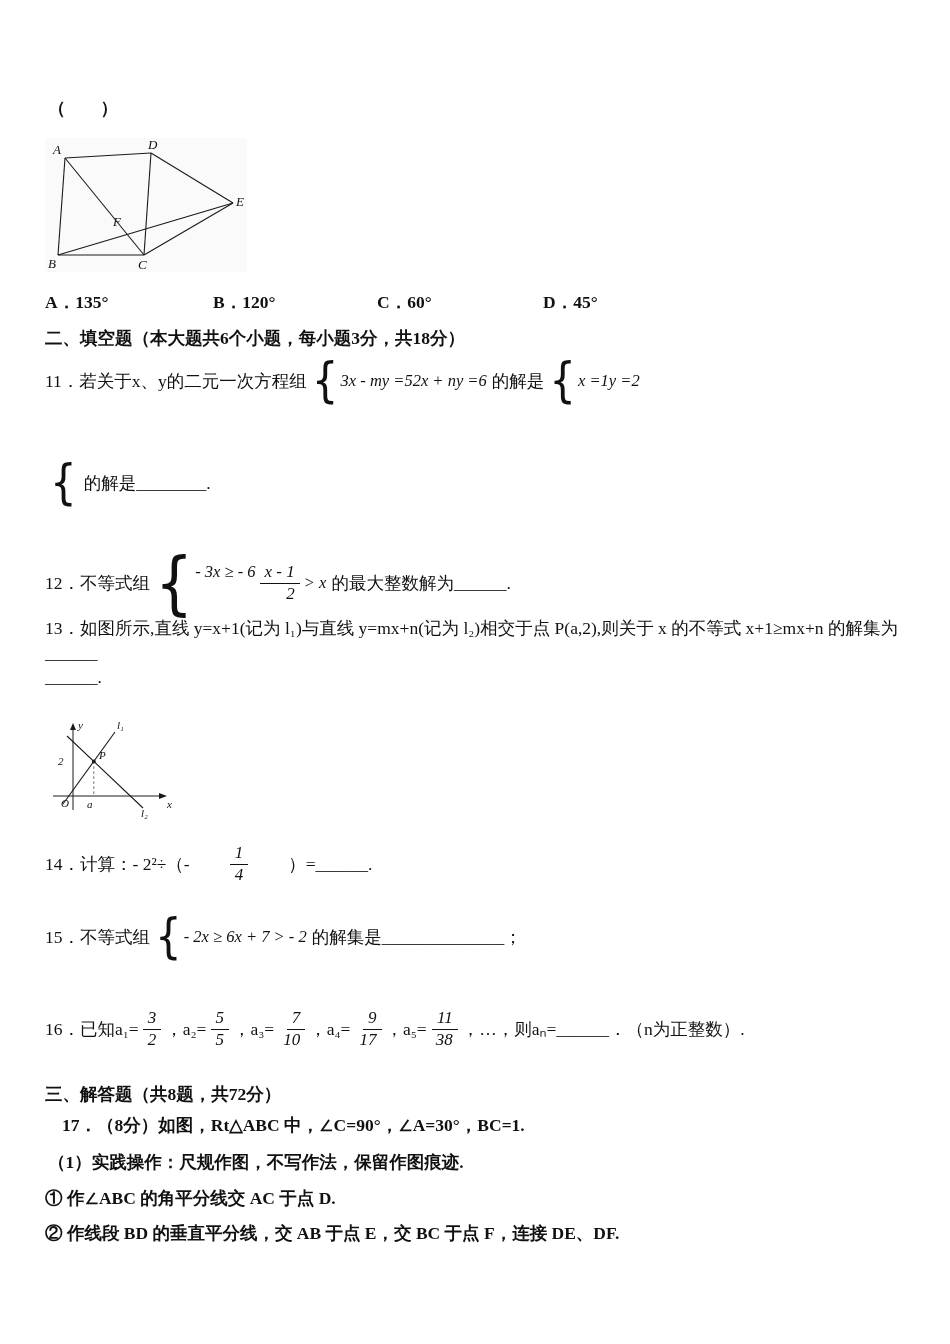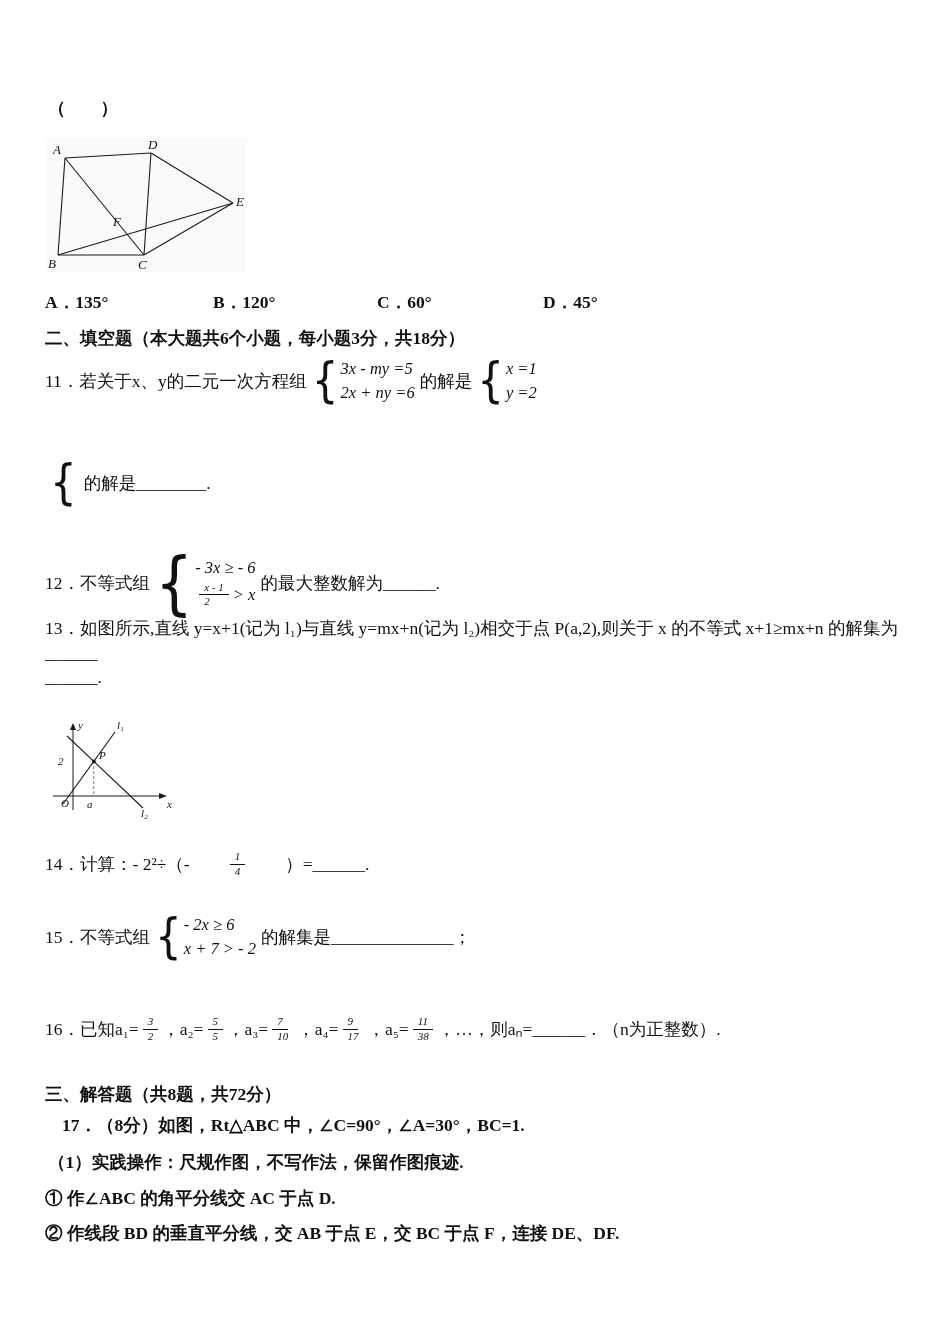--- a/index.html
+++ b/index.html
@@ -5,25 +5,25 @@
   html,body{margin:0;padding:0;}
   body{width:950px;height:1344px;background:#ffffff;color:#111;font-family:"Liberation Serif",serif;}
   .page{position:relative;width:950px;height:1344px;overflow:hidden;background:#fff;}
   .abs{position:absolute;}
   .cn{font-size:17.5px;line-height:1.4;}
   .bold{font-weight:700;}
   .row{display:flex;align-items:center;white-space:nowrap;}
   .wrap{white-space:normal;}
   .mathline{font-style:italic;font-size:16.5px;line-height:1.25;}
   .sys{display:inline-flex;align-items:center;margin:0 5px;}
-  .sys .lines{display:inline-flex;flex-direction:column;justify-content:center;row-gap:3px;}
+  .sys .lines{display:inline-flex;flex-direction:row;justify-content:center;row-gap:3px;}
   .brace{display:inline-block;font-family:"DejaVu Sans",sans-serif;font-weight:400;line-height:0.85;transform:scaleY(1.15);transform-origin:center;margin-right:2px;}
   .b2{font-size:42px;}
   .b3{font-size:60px;}
-  .frac{display:inline-flex;flex-direction:column;align-items:flex-start;margin:0 4px;font-style:italic;font-size:11px;line-height:1.2;}
+  .frac{display:inline-flex;flex-direction:column;align-items:flex-end;margin:0 4px;font-style:italic;font-size:17px;line-height:1.2;}
   .frac .fnum{padding:0 5px;border-bottom:1.3px solid #111;text-align:center;}
   .frac .fden{padding:0 5px;text-align:center;}
   .figsvg text{font-family:"Liberation Serif",serif;font-style:italic;font-size:13px;fill:#111;}
   .graphsvg text{font-family:"Liberation Serif",serif;font-style:italic;font-size:11px;fill:#111;}
   .choice{display:inline-block;}
 </style>
 </head>
 <body>
 
 <div class="page">

